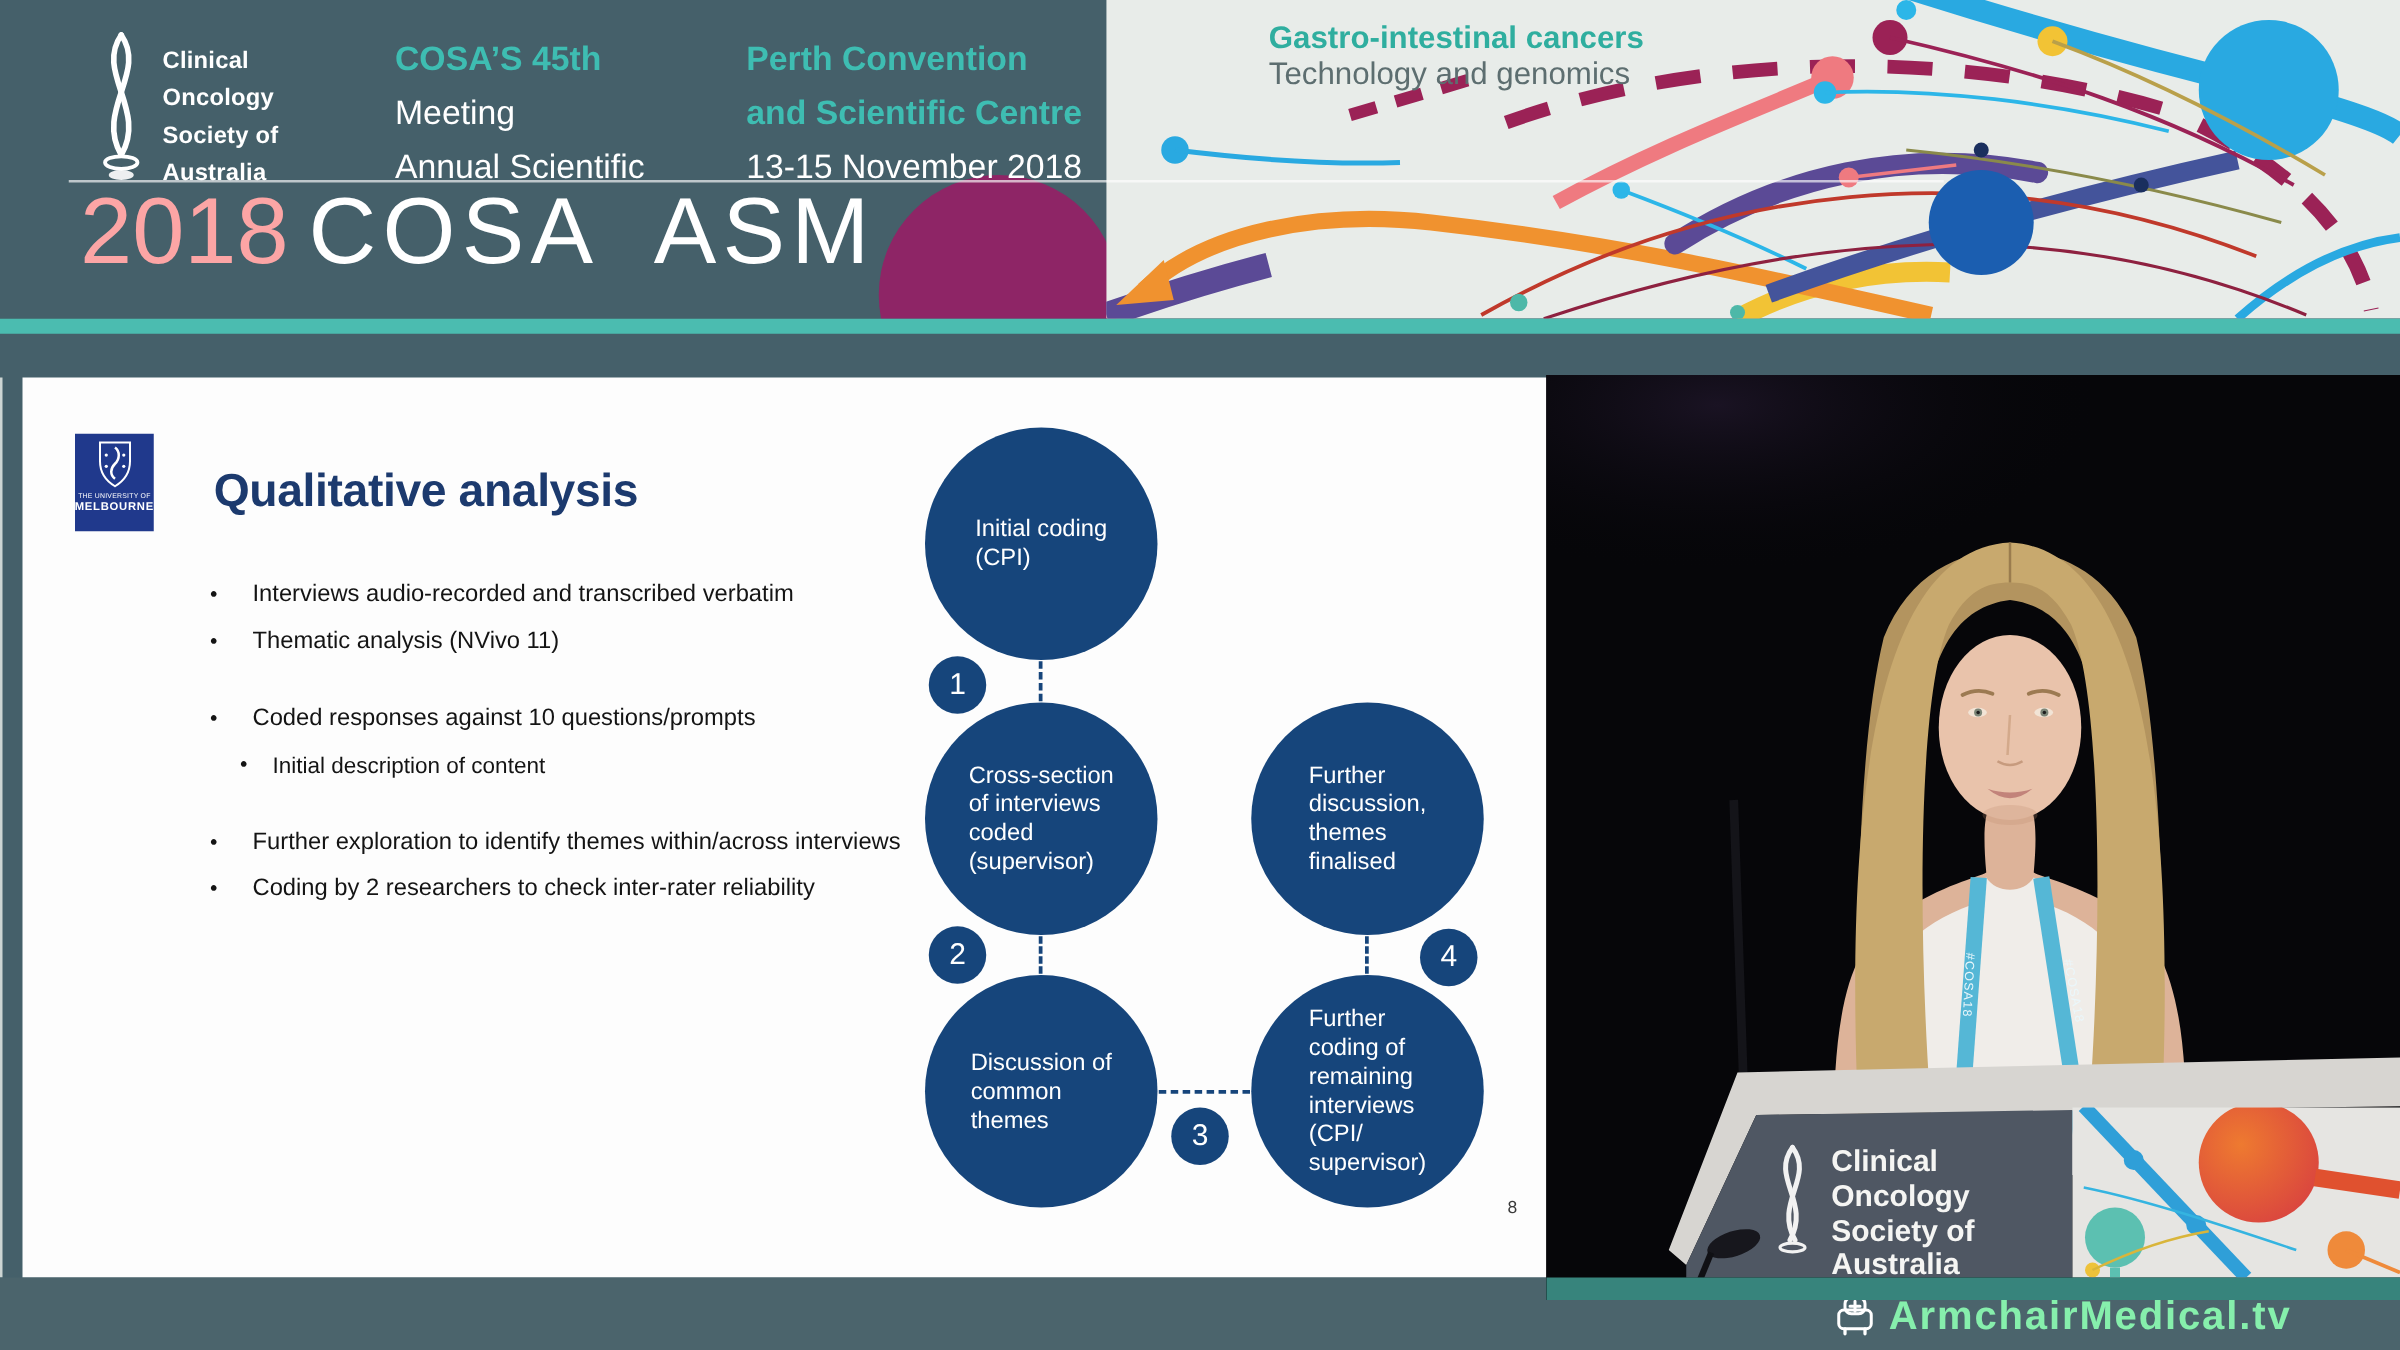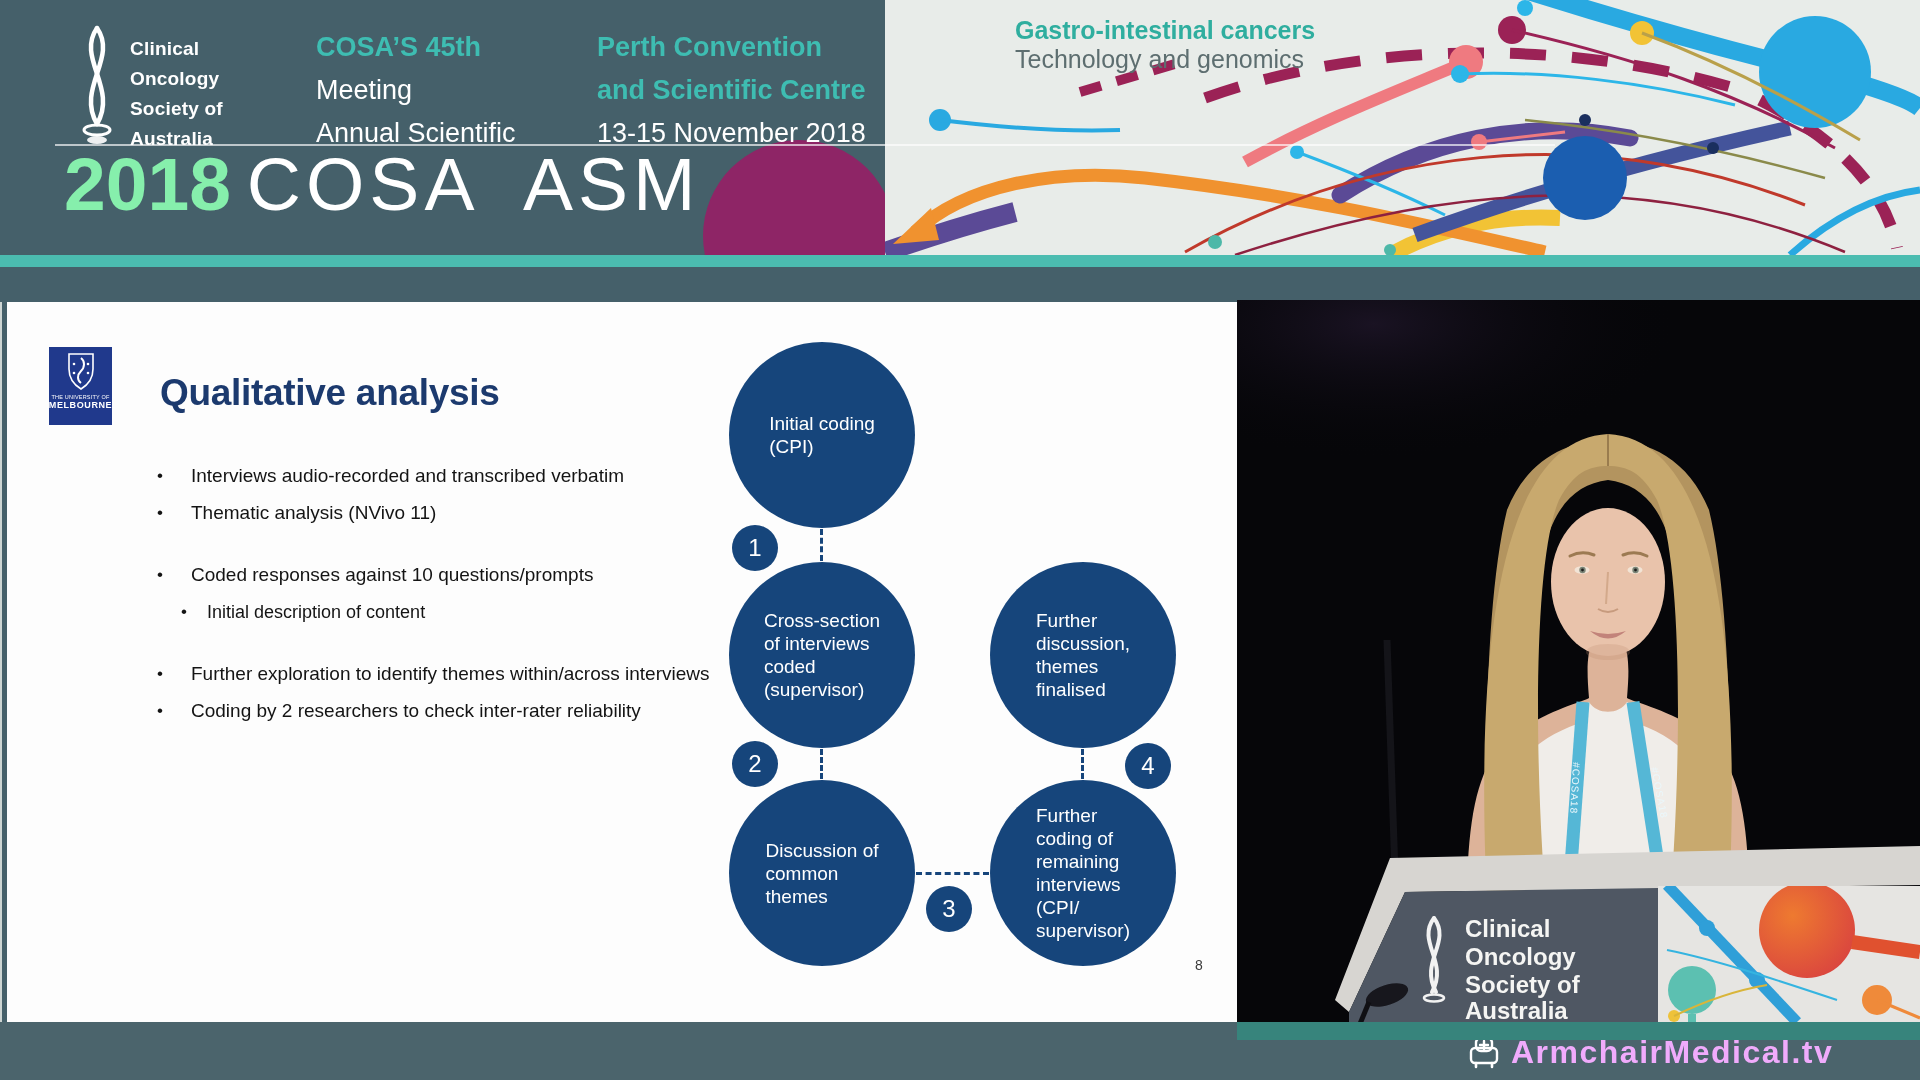--- a/index.html
+++ b/index.html
@@ -13,26 +13,26 @@
   .org-lines{color:#fff;font-size:19px;font-weight:bold;line-height:30px;padding-top:10px;letter-spacing:.2px}
   .hcol{position:absolute;top:26px;font-size:27px;line-height:43px;color:#fff;z-index:4}
   .hcol .hl{color:#3ebdb2;font-weight:bold}
   .meet-block{left:316px}
   .venue-block{left:597px}
   .theme-block{position:absolute;left:1015px;top:16px;font-size:25px;line-height:29px;z-index:4}
   .theme-block .hl{color:#2fae9f;font-weight:bold}
   .theme-block .sub{color:#5d6e70}
   .rule{position:absolute;left:55px;top:144px;width:1500px;height:2px;background:rgba(255,255,255,.65);z-index:3}
   .event-title{position:absolute;left:64px;top:146px;font-size:75px;line-height:76px;z-index:4;white-space:nowrap}
-  .event-title .year{color:#86efac;font-weight:bold}
+  .event-title .year{color:#fca5a5;font-weight:normal}
   .event-title .name{color:#fff;font-weight:400;letter-spacing:5px;word-spacing:26px;margin-left:16px}
   .teal-bar{position:absolute;left:0;top:255px;width:1920px;height:12px;background:#4bbcb0;z-index:6}
   
   .edge-line{position:absolute;left:0;top:302px;width:2px;height:720px;background:#cdd5d3;z-index:2}
-  .slide{position:absolute;left:7px;top:302px;width:1235px;height:720px;background:#fdfdfd;z-index:2}
+  .slide{position:absolute;left:18px;top:302px;width:1235px;height:720px;background:#fdfdfd;z-index:2}
   .uom{position:absolute;left:42px;top:45px;width:63px;height:78px;background:#20398c;
        display:flex;flex-direction:column;align-items:center;justify-content:flex-start;padding-top:5px;box-sizing:border-box}
   .uom .l1{font-size:5.5px;color:#fff;letter-spacing:.2px;margin-top:2px;white-space:nowrap}
   .uom .l2{font-size:9px;color:#fff;font-weight:bold;letter-spacing:.6px;white-space:nowrap}
   .slide-title{position:absolute;left:153px;top:70px;margin:0;font-family:Liberation Sans, sans-serif;
                font-size:37px;line-height:42px;font-weight:bold;color:#1c3a6e;letter-spacing:-.3px}
   .bullets{position:absolute;left:146px;top:161px;width:650px;color:#141414}
   .bullet-group{margin-bottom:36px}
   .bl{position:relative;font-size:19px;line-height:26px;margin-bottom:11px;padding-left:38px}
   .bl::before{content:"\2022";position:absolute;left:4px;top:0;font-size:17px}
@@ -58,21 +58,21 @@
   .cv1{left:813px;top:227px;height:32px}
   .cv2{left:813px;top:447px;height:30px}
   .cv3{left:1074px;top:447px;height:30px}
   .ch1{left:909px;top:570px;width:73px}
   .page-num{position:absolute;left:1180px;top:655px;width:24px;text-align:center;font-size:14px;color:#3a3a3a}
   
   .video{position:absolute;left:1237px;top:300px;width:683px;height:740px;z-index:4;background:#060609}
   
   .footer{position:absolute;left:0;top:1022px;width:1920px;height:58px;background:#4b646c;z-index:3}
   .brand-row{position:absolute;left:1466px;top:12px;display:flex;align-items:center;gap:9px}
-  .brand-text{color:#f0abfc;font-size:32px;font-weight:bold;letter-spacing:1.5px;white-space:nowrap}
+  .brand-text{color:#86efac;font-size:32px;font-weight:bold;letter-spacing:1.5px;white-space:nowrap}
 </style>
 </head>
 <body>
 
 <div class="stage">
 
   <header class="banner">
     <div class="blob"></div>
 
     <div class="artwork">

